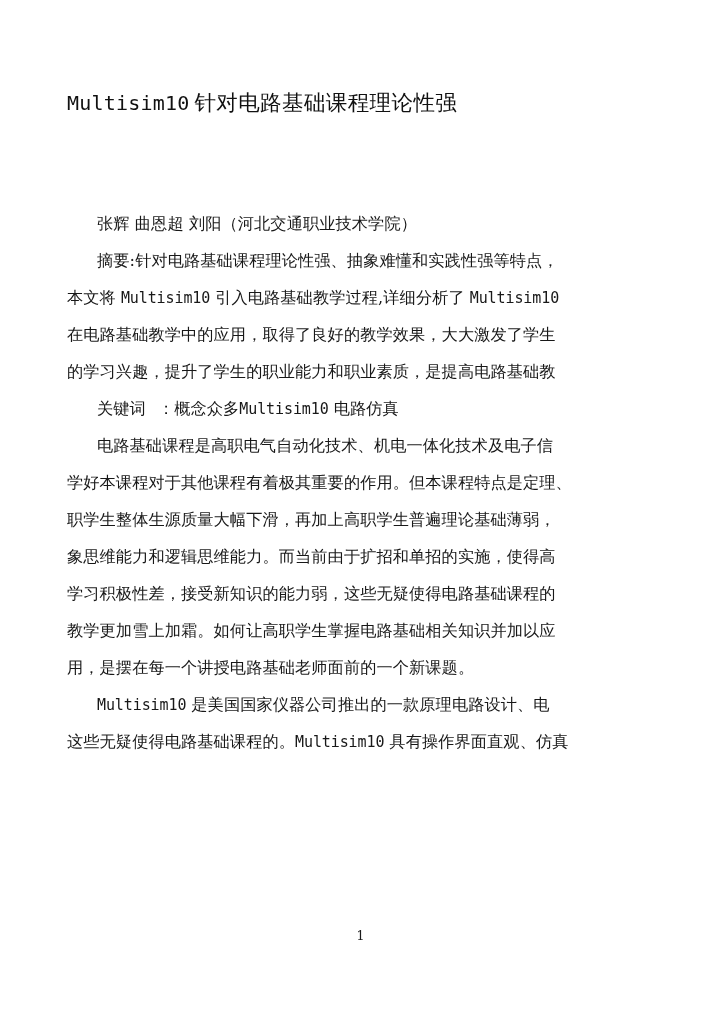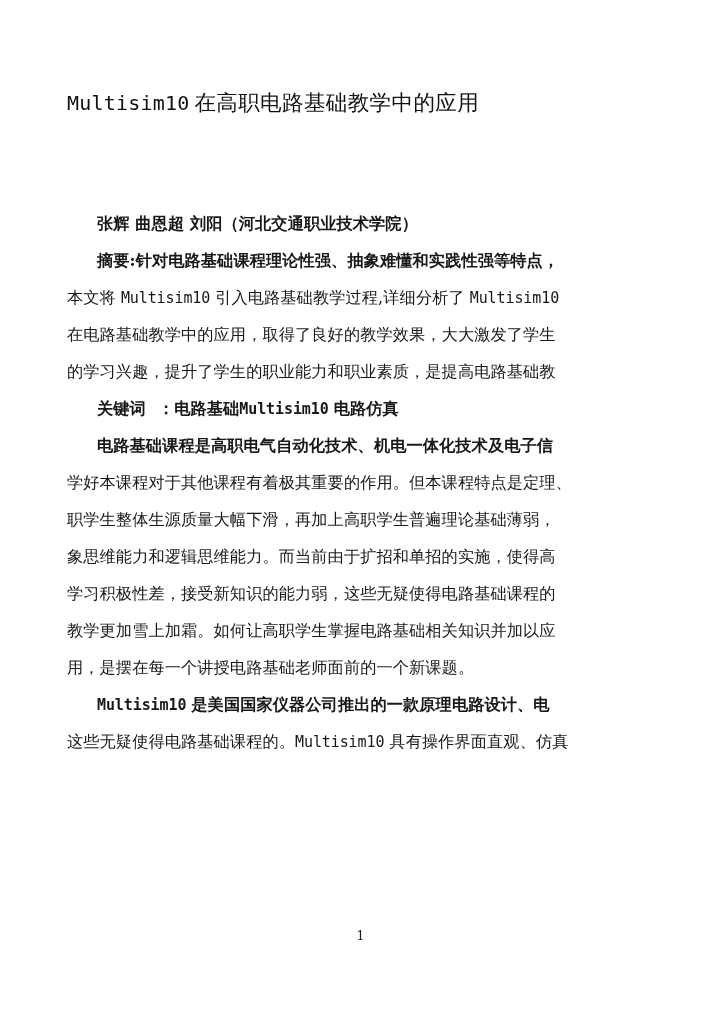--- a/index.html
+++ b/index.html
@@ -55,21 +55,20 @@
   .line {
     height: 37px;
     font-size: 16.2px;
     line-height: 37px;
     color: #181818;
     white-space: nowrap;
     letter-spacing: 0.1px;
   }
   .line.indent {
     padding-left: 30px;
-    font-weight: bold;
   }
   .latin {
     font-family: "DejaVu Sans Mono", "Liberation Mono", monospace;
     font-size: 15px;
     letter-spacing: -0.1px;
     text-align: center;
   }
   .gap-sm { display: inline-block; width: 5px; }
   .gap-md { display: inline-block; width: 12px; }
 
@@ -84,21 +83,21 @@
     font-size: 12.5px;
     color: #1a1a1a;
   }
 </style>
 </head>
 <body>
 
 <div class="page">
 
   <div class="doc-title">
-    <span class="latin">Multisim10</span><span class="gap-sm"></span><span>在高职电路基础教学中的应用</span>
+    <span class="latin">Multisim10</span><span class="gap-sm"></span><span>针对电路基础课程理论性强</span>
   </div>
 
   <div class="body-block">
 
     <div class="line indent">
       <span>张辉 曲恩超 刘阳（河北交通职业技术学院）</span>
     </div>
 
     <div class="line indent">
       <span>摘要:针对电路基础课程理论性强、抽象难懂和实践性强等特点，</span>
@@ -107,21 +106,21 @@
       <span>本文将</span><span class="gap-sm"></span><span class="latin">Multisim10</span><span class="gap-sm"></span><span>引入电路基础教学过程,详细分析了</span><span class="gap-sm"></span><span class="latin">Multisim10</span>
     </div>
     <div class="line">
       <span>在电路基础教学中的应用，取得了良好的教学效果，大大激发了学生</span>
     </div>
     <div class="line">
       <span>的学习兴趣，提升了学生的职业能力和职业素质，是提高电路基础教</span>
     </div>
 
     <div class="line indent">
-      <span>关键词</span><span class="gap-md"></span><span>：电路基础</span><span class="latin">Multisim10</span><span class="gap-sm"></span><span>电路仿真</span>
+      <span>关键词</span><span class="gap-md"></span><span>：概念众多</span><span class="latin">Multisim10</span><span class="gap-sm"></span><span>电路仿真</span>
     </div>
 
 
     <div class="line indent">
       <span>电路基础课程是高职电气自动化技术、机电一体化技术及电子信</span>
     </div>
     <div class="line">
       <span>学好本课程对于其他课程有着极其重要的作用。但本课程特点是定理、</span>
     </div>
     <div class="line">

